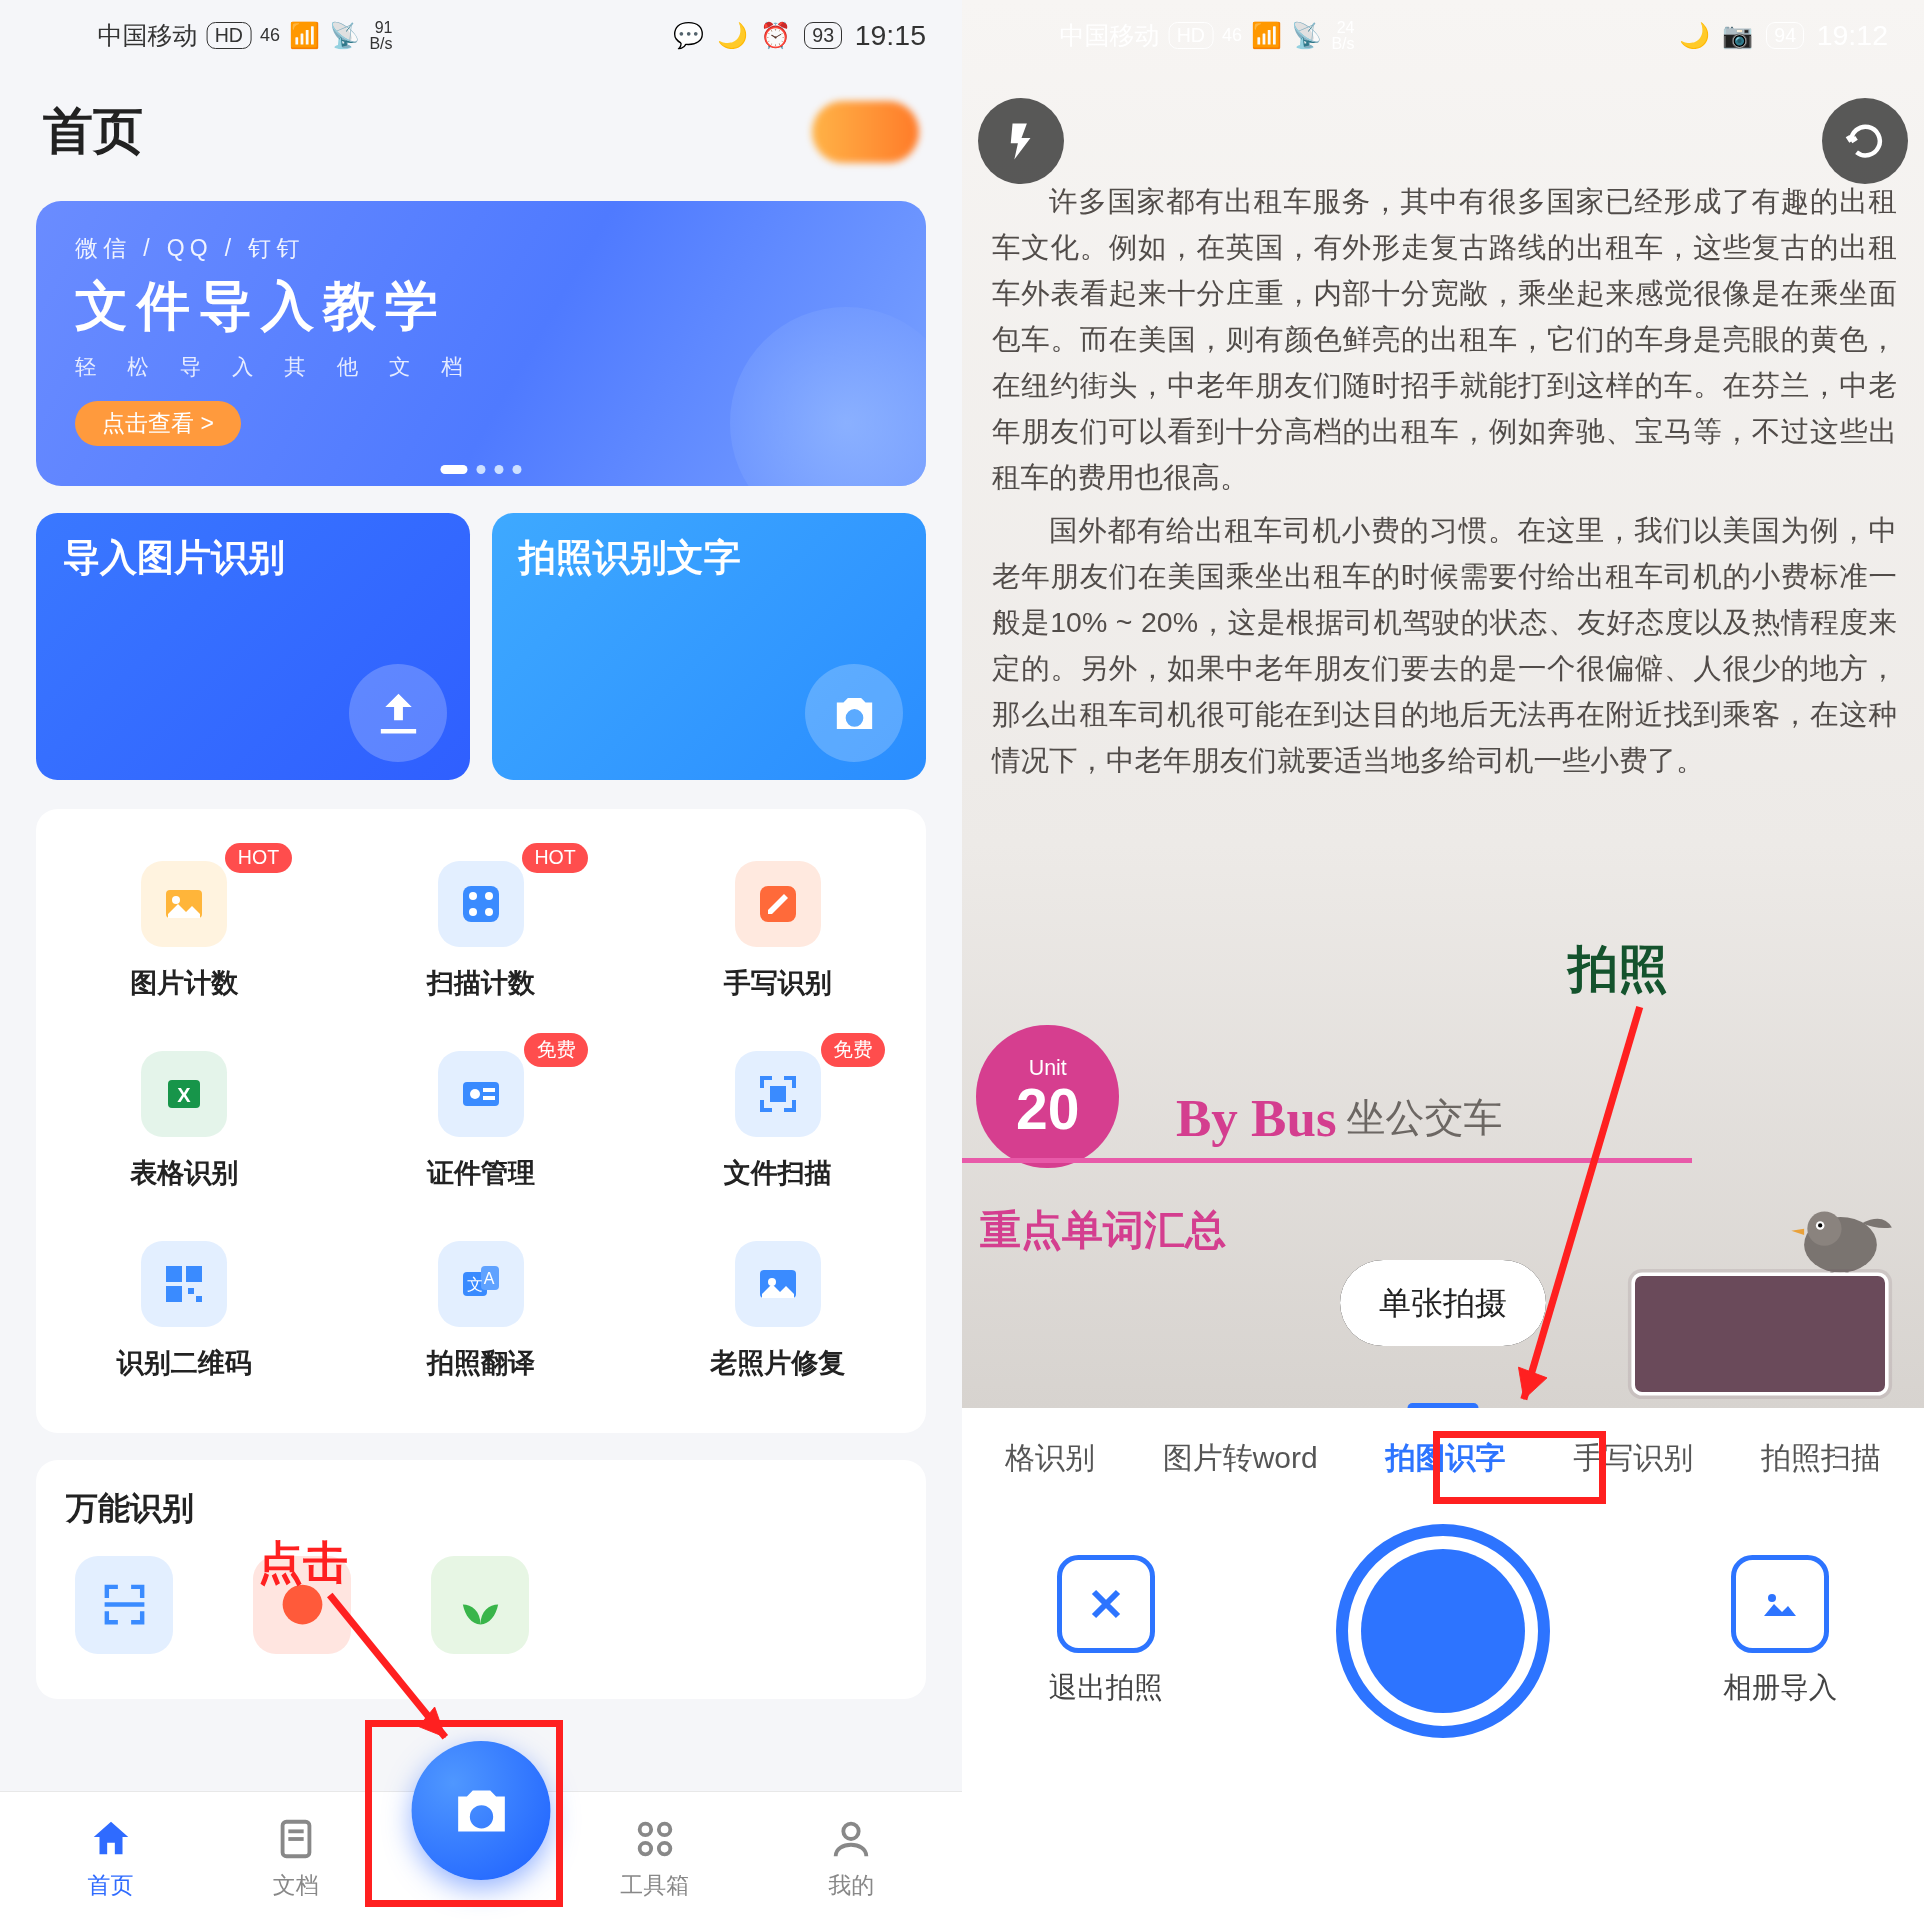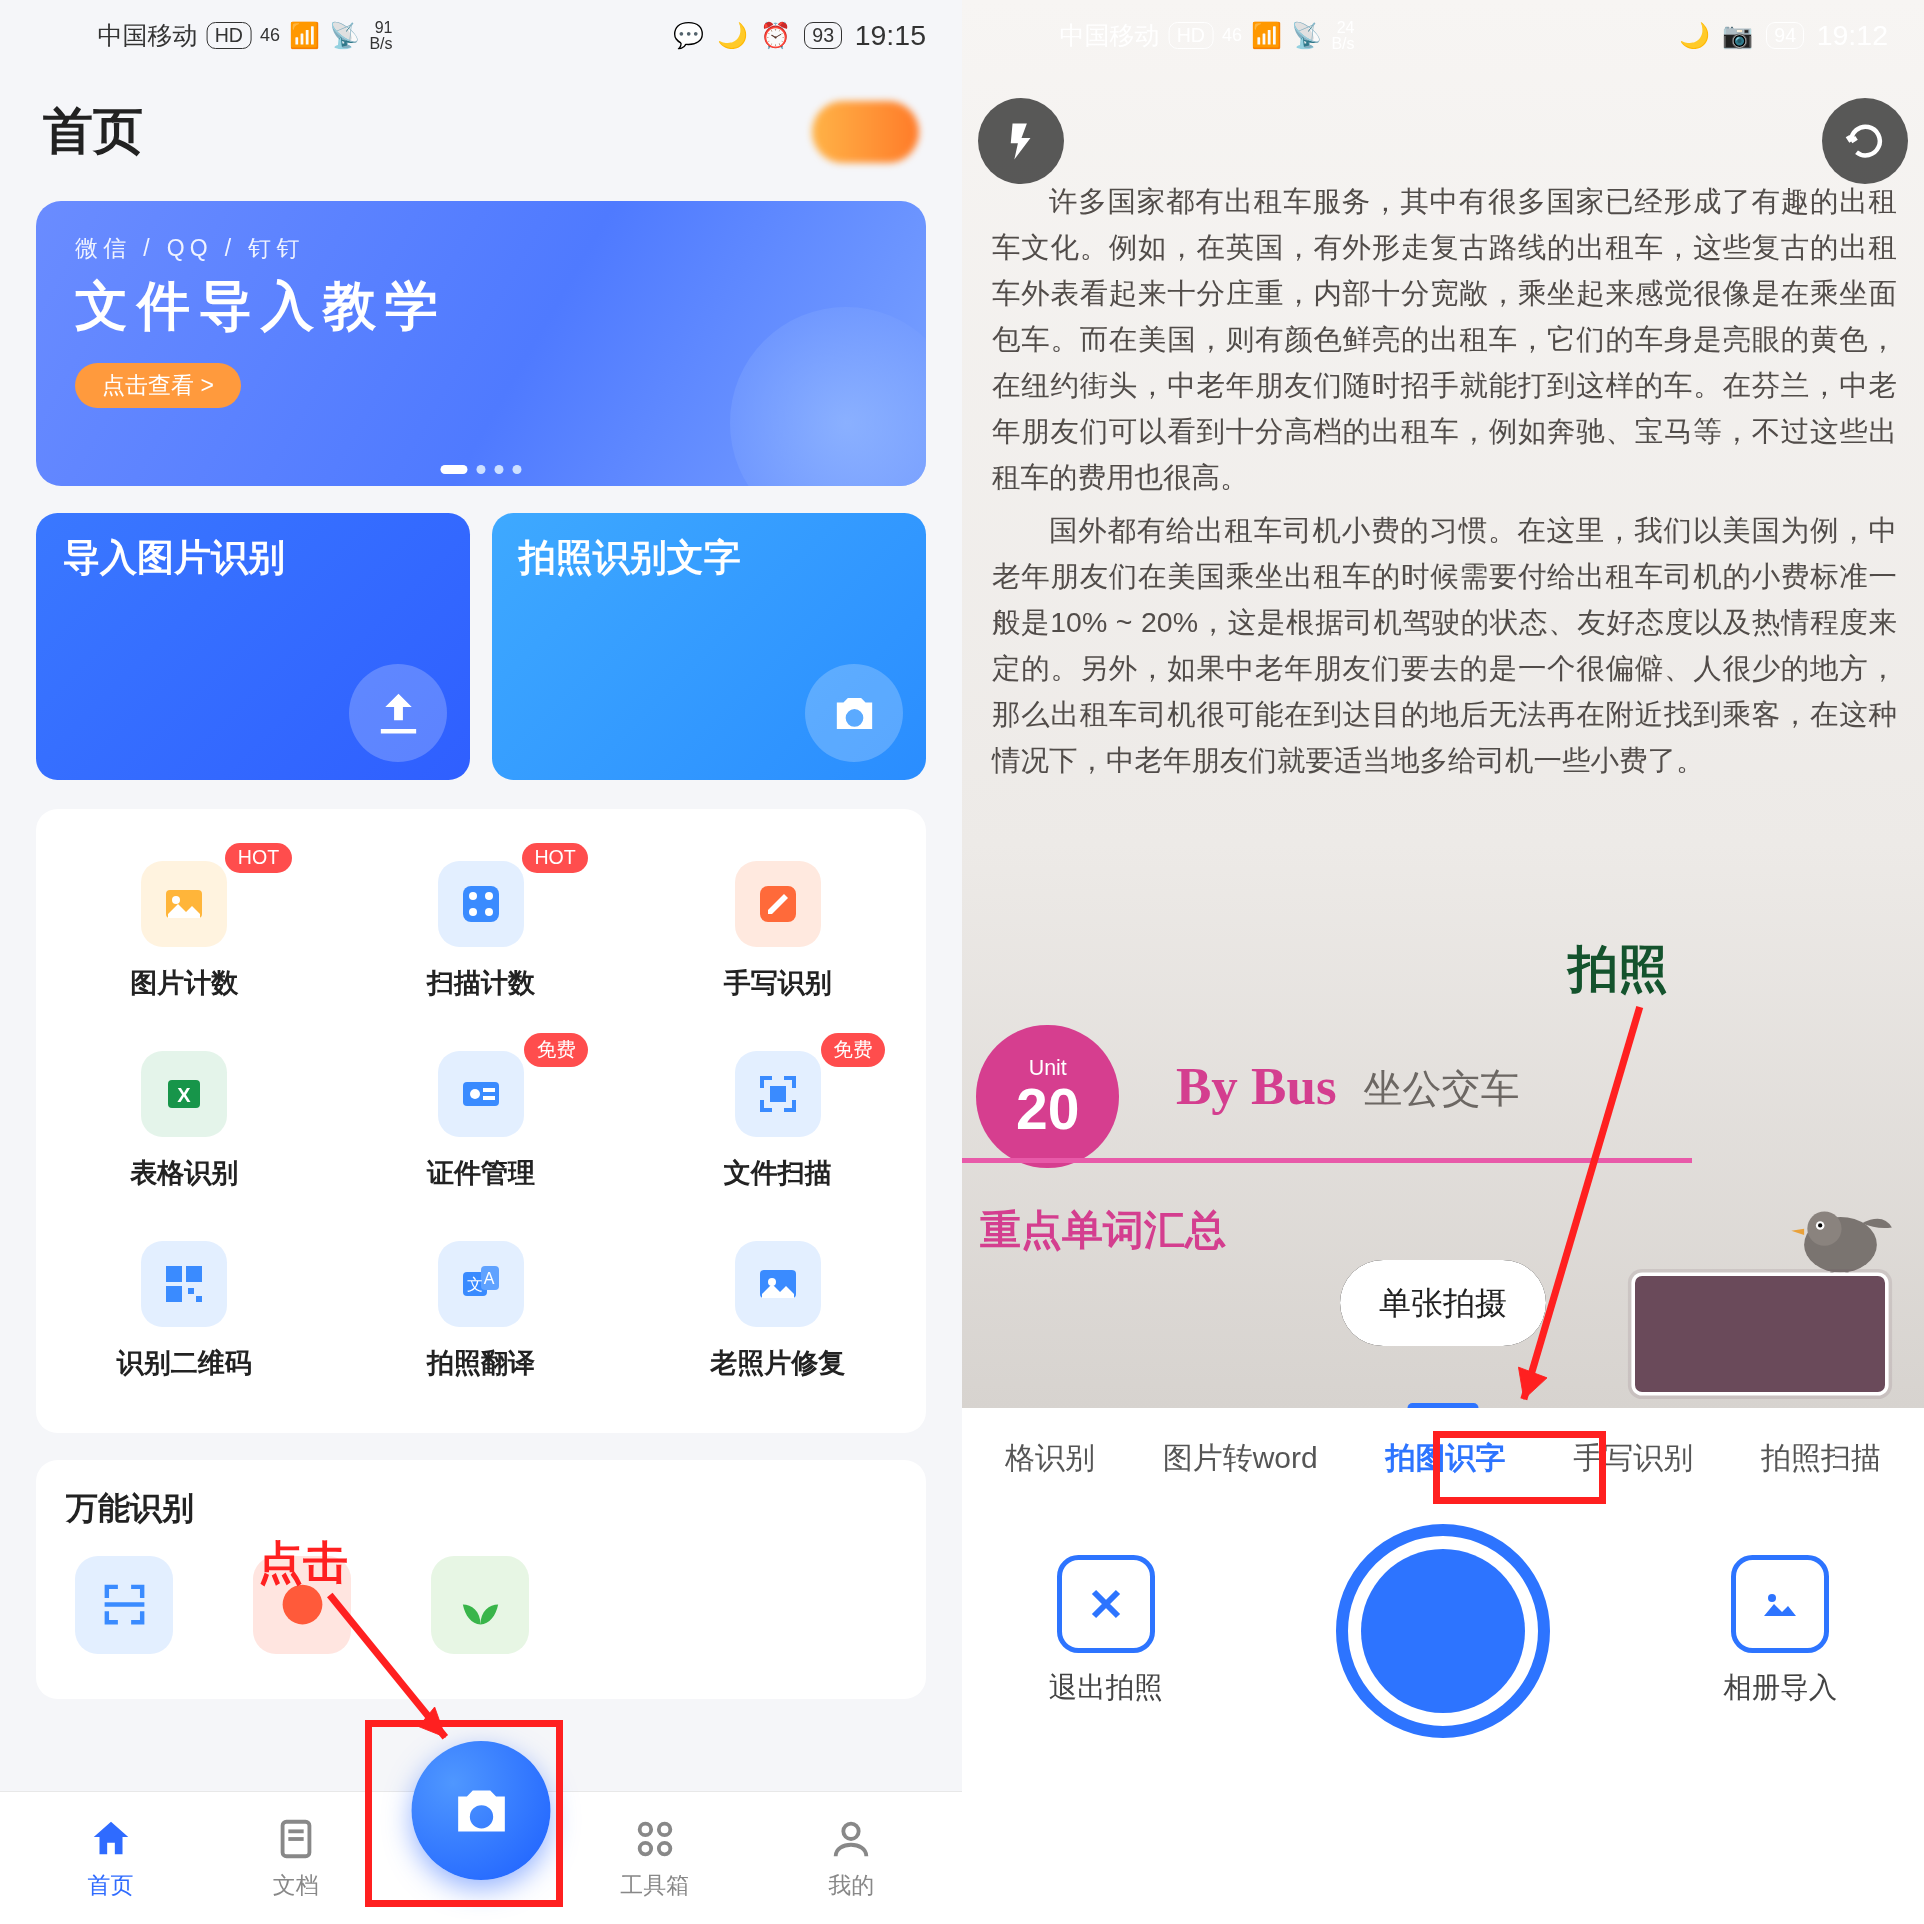--- a/index.html
+++ b/index.html
@@ -169,22 +169,22 @@
   .book-text p{ text-indent:2em; margin-bottom:7.1px;}
   .unit-badge{
     position:absolute; left:14.3px; top:1025px;
     width:143px; height:143px; border-radius:71px;
     background:#d63e8f; display:flex; flex-direction:column;
     align-items:center; justify-content:center; color:#fff;
   }
   .unit-badge .u{ font-size:21.4px;}
   .unit-badge .n{ font-size:57px; font-weight:700; line-height:57px;}
   .lesson{
-    position:absolute; top:1056px; left:214px;
-    display:flex; align-items:flex-end; gap:27px;
+    position:absolute; top:1088px; left:214px;
+    display:flex; align-items:center; gap:10px;
   }
   .lesson .en{ color:#d43e8f; font-size:53px; font-weight:700; font-family:Georgia,serif;}
   .lesson .cn{ color:#6c6763; font-size:39px;}
   .pinkline{ position:absolute; top:1158px; left:0; right:232px; height:5.3px; background:#e85aa9;}
   .vocab{
     position:absolute; top:1203px; left:18px;
     color:#d43e8f; font-size:41px; font-weight:700;
   }
   .bird{
     position:absolute; right:30px; top:1185px;
@@ -266,20 +266,21 @@
   </div>
 
   <div class="header">
     <h1>首页</h1>
     <div class="vip-btn"></div>
   </div>
 
   <div class="banner">
     <div class="row1">微信  /  QQ  /  钉钉</div>
     <div class="row2">文件导入教学</div>
+    <div class="row3">轻 松 导 入 其 他 文 档</div>
     <div class="cta">点击查看 &gt;</div>
     <div class="dots">
       <span class="on"></span>
         <span></span>
         <span></span>
         <span></span>
     </div>
   </div>
 
   <div class="twocards">

